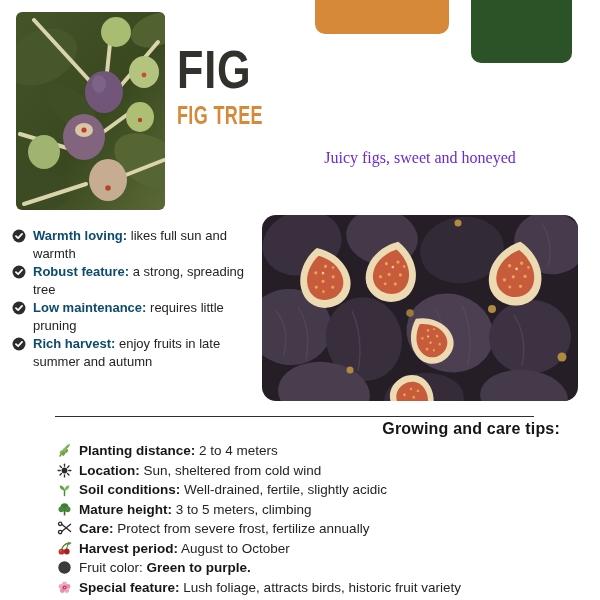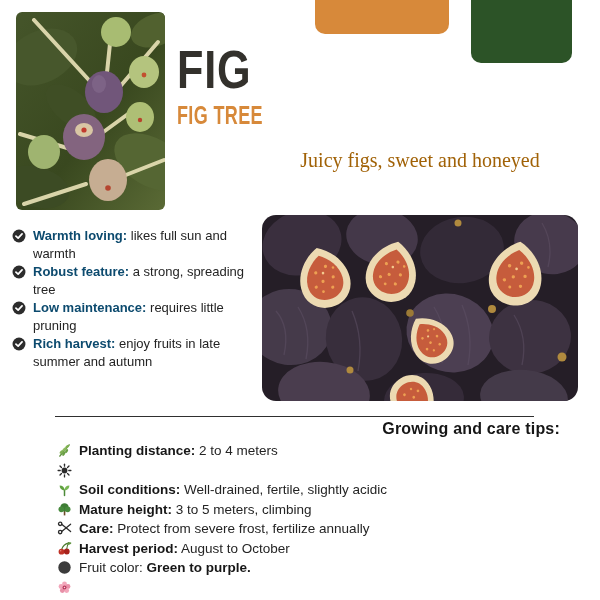--- a/index.html
+++ b/index.html
@@ -33,21 +33,21 @@
     position:absolute;left:315px;top:-10px;width:134px;height:44px;
     background:#D7893A;border-radius:10px;
   }
   .shape-green{
     position:absolute;left:471px;top:-10px;width:101px;height:73px;
     background:#2C5327;border-radius:10px;
   }
   .tagline{
     position:absolute;left:252px;top:149px;width:336px;
     text-align:center;font-family:"Liberation Serif","DejaVu Serif",serif;
-    font-size:20px;color:#a16207;
+    font-size:16px;color:#6d28d9;
   }
   
   .features{position:absolute;left:12px;top:227px;width:250px;}
   .feat{display:flex;align-items:flex-start;}
   .feat .fi{flex:0 0 14px;width:14px;height:14px;margin-top:2px;margin-right:7px;}
   .feat .fi svg{display:block;width:14px;height:14px;}
   .feat p{margin:0;font-size:13px;line-height:18px;width:228px;}
   .feat b{color:#0c4a6e;}
   
   .divider{
@@ -238,20 +238,21 @@
             <path d="M8 12.6 V14.8"></path>
             <path d="M1.2 8 H3.4"></path>
             <path d="M12.6 8 H14.8"></path>
             <path d="M3.2 3.2 L4.8 4.8"></path>
             <path d="M11.2 11.2 L12.8 12.8"></path>
             <path d="M12.8 3.2 L11.2 4.8"></path>
             <path d="M4.8 11.2 L3.2 12.8"></path>
           </g>
         </svg>
       </span>
+    <p><b>Location:</b> <span>Sun, sheltered from cold wind</span></p>
   </div>
   <div class="tip">
     <span class="ti">
         <svg viewBox="0 0 16 16">
           <path d="M8 14.5 L8 8.5" stroke="#4c8a38" stroke-width="1.6" stroke-linecap="round" fill="none"></path>
           <path d="M8 9 C4.8 9 2.8 7 2.8 3.8 C6 3.8 8 5.8 8 9 Z" fill="#5fa13f"></path>
           <path d="M8 9 C11.2 9 13.2 7 13.2 3.8 C10 3.8 8 5.8 8 9 Z" fill="#78b754"></path>
         </svg>
       </span>
     <p><b>Soil conditions:</b> <span>Well-drained, fertile, slightly acidic</span></p>
@@ -308,14 +309,15 @@
             <circle cx="8" cy="4.2" r="2.6"></circle>
             <circle cx="11.7" cy="6.9" r="2.6" fill="#e890a8"></circle>
             <circle cx="10.3" cy="11.2" r="2.6"></circle>
             <circle cx="5.7" cy="11.2" r="2.6" fill="#e890a8"></circle>
             <circle cx="4.3" cy="6.9" r="2.6"></circle>
           </g>
           <circle cx="8" cy="8" r="2.1" fill="#b93a5e"></circle>
           <circle cx="8" cy="8" r="0.8" fill="#f7d9e0"></circle>
         </svg>
       </span>
+    <p><b>Special feature:</b> <span>Lush foliage, attracts birds, historic fruit variety</span></p>
   </div>
 </div>
 
 </body></html>

